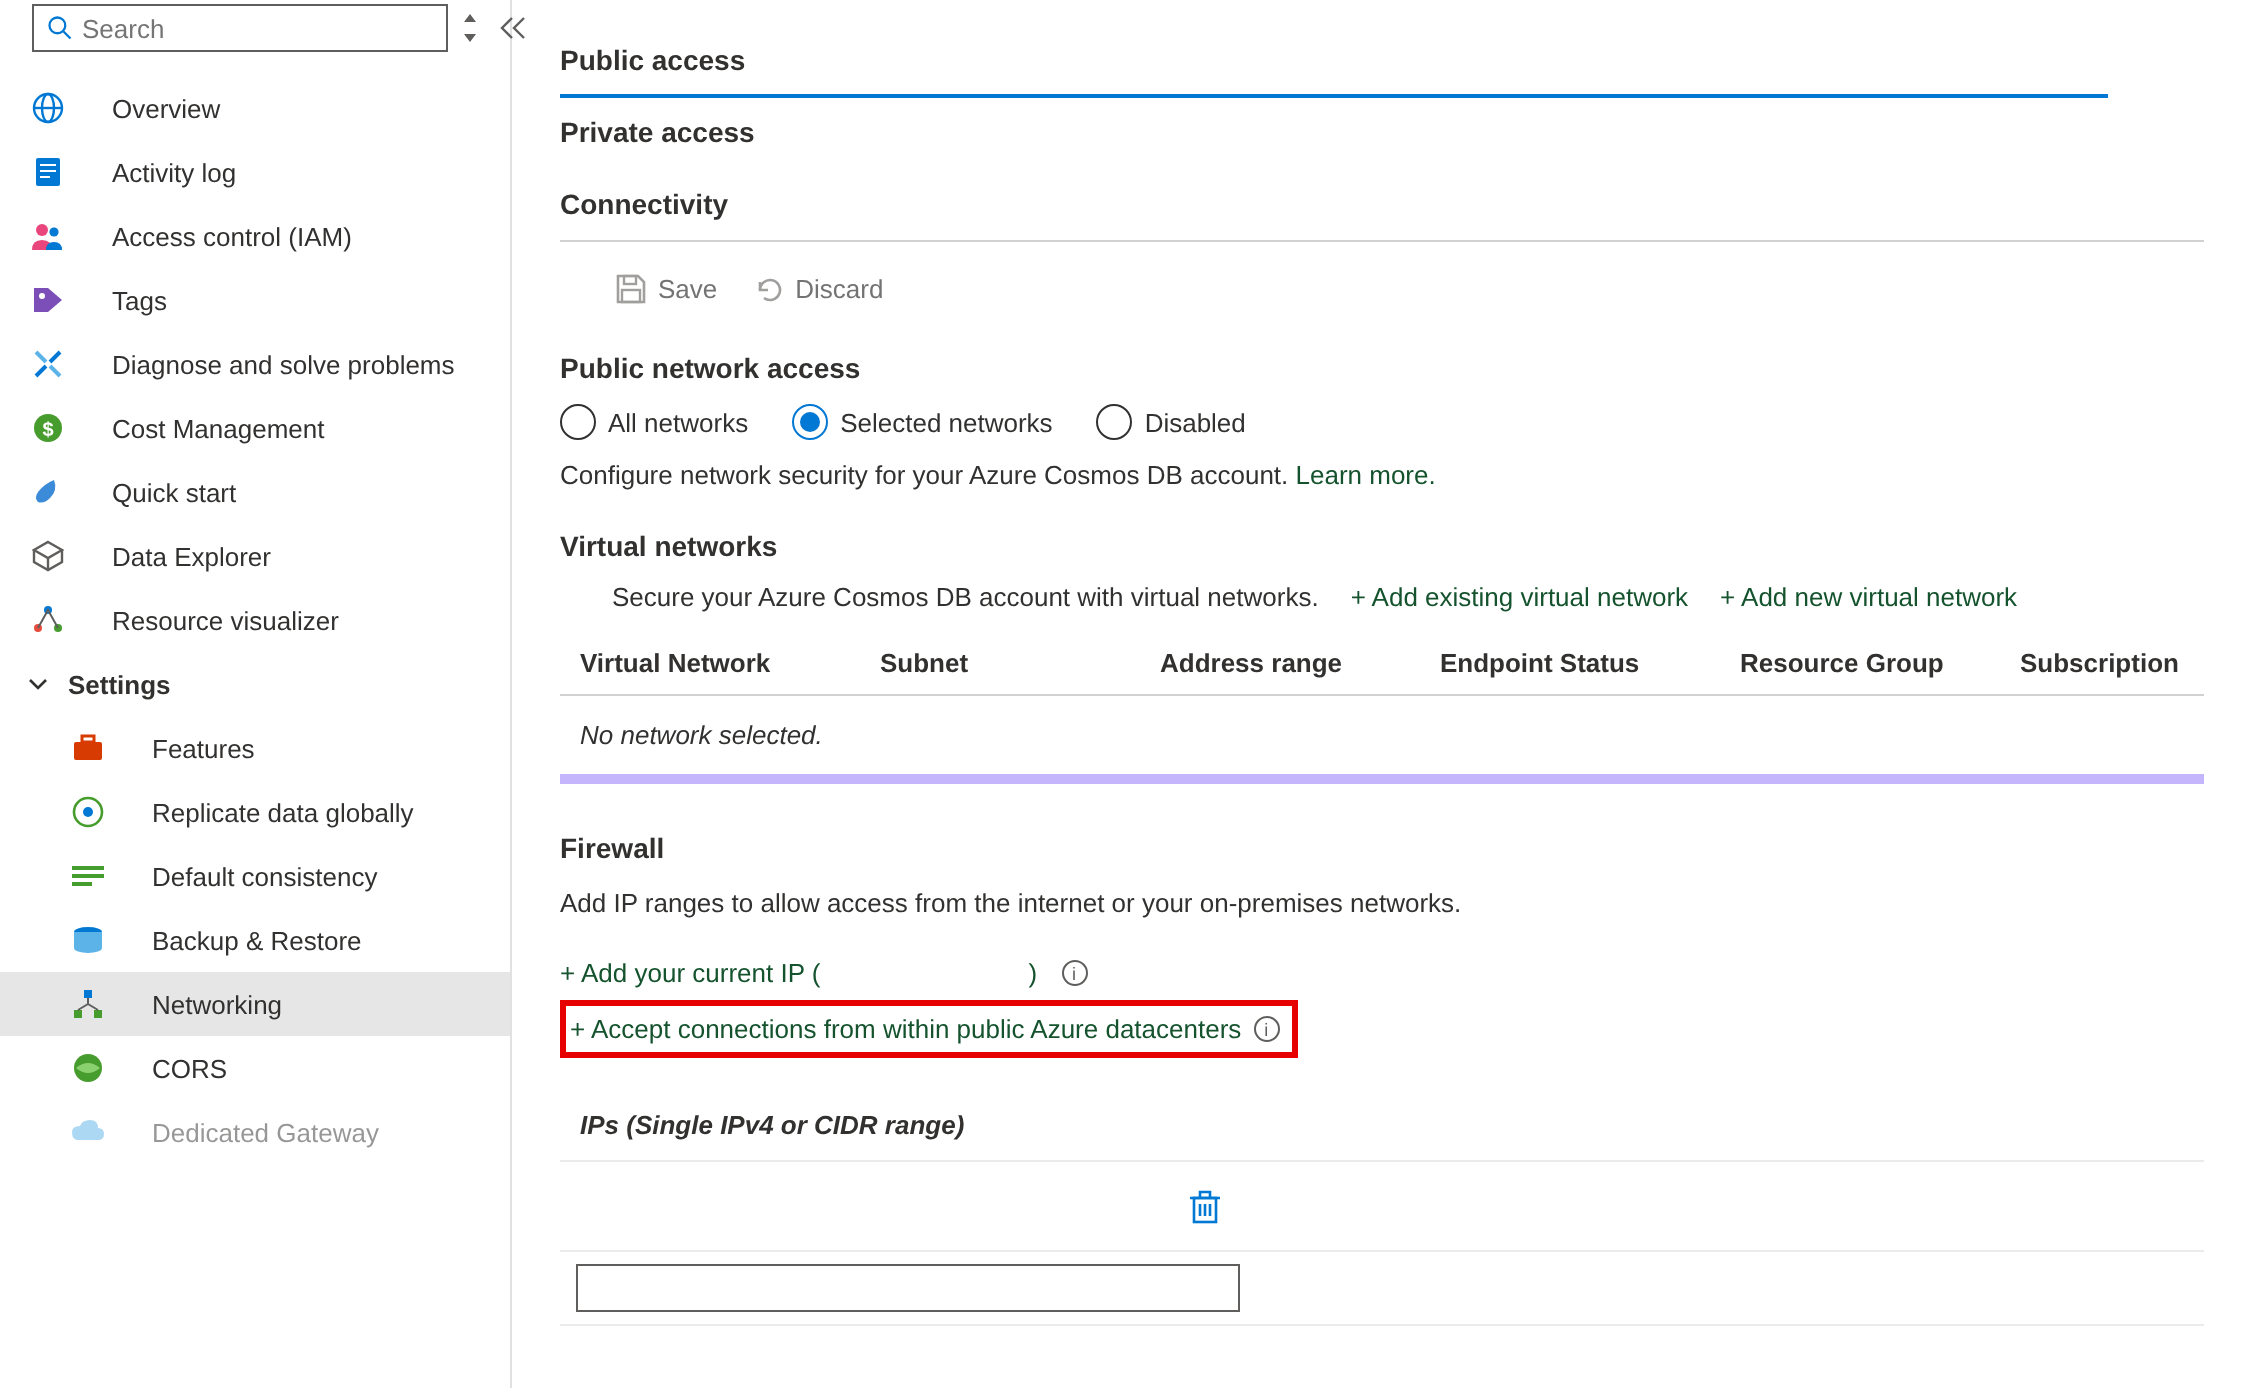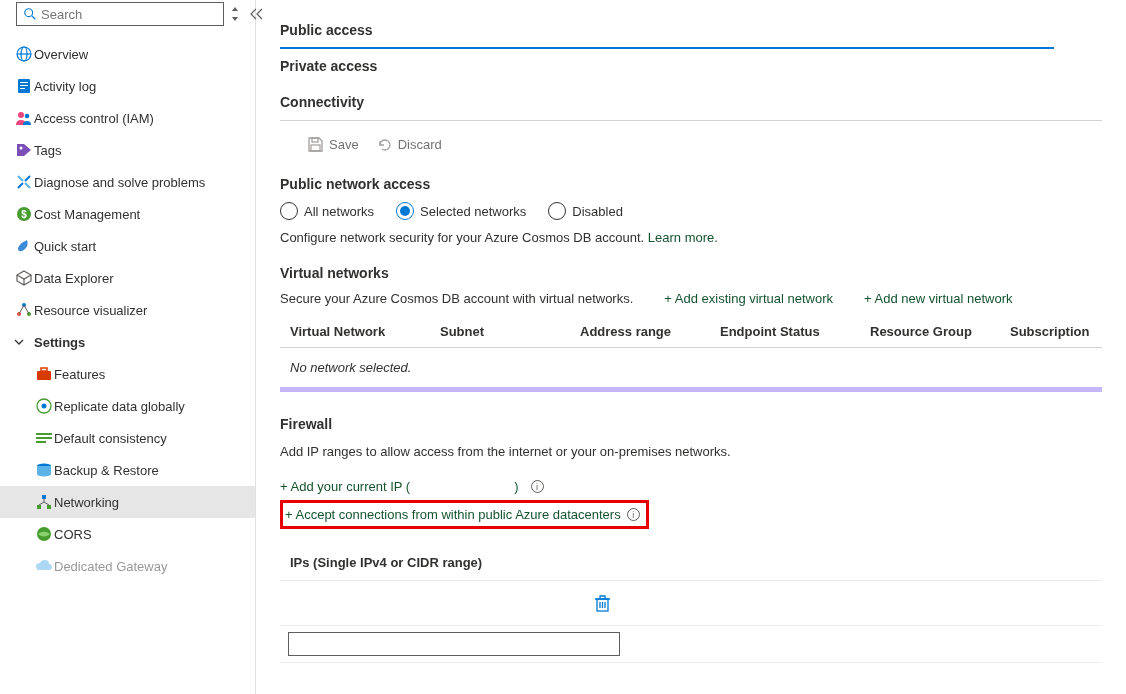--- a/index.html
+++ b/index.html
@@ -4,21 +4,21 @@
 <style>
   * { box-sizing: border-box; margin: 0; padding: 0; }
   body { font-family: "Segoe UI", Arial, sans-serif; font-size: 13px; color: #323130; background: #fff; width: 1126px; height: 694px; overflow: hidden; display: flex; }
   .sidebar { width: 256px; border-right: 1px solid #e1e1e1; display: flex; flex-direction: column; }
   .search-bar { display: flex; align-items: center; padding: 0 8px; margin: 2px 8px; }
   .search-input-wrap { flex: 1; border: 1px solid #605e5c; height: 24px; display: flex; align-items: center; padding: 0 6px; }
   .search-input-wrap svg { width: 14px; height: 14px; margin-right: 4px; }
   .search-input { border: none; outline: none; flex: 1; font-size: 13px; font-family: inherit; }
   .search-side { display: flex; align-items: center; margin-left: 6px; color: #605e5c; gap: 10px; }
   .nav { padding-top: 10px; overflow-y: auto; }
-  .nav-item { display: flex; align-items: center; height: 32px; padding-left: 16px; cursor: pointer; gap: 2px; }
+  .nav-item { display: flex; align-items: center; height: 32px; padding-left: 16px; cursor: pointer; gap: 24px; }
   .nav-item.sub { padding-left: 36px; }
   .nav-item.selected { background: #e6e6e6; }
   .nav-item .icon-slot { width: 16px; height: 16px; display: flex; align-items: center; justify-content: center; }
   .nav-item .label { font-size: 13px; }
   .nav-section { display: flex; align-items: center; height: 32px; padding-left: 12px; cursor: pointer; gap: 8px; font-weight: bold; }
   .nav-section .chev { width: 14px; height: 14px; }
   .main { flex: 1; padding: 12px 24px 0 24px; overflow-y: auto; }
   .tabs { display: flex; border-bottom: 1px solid #d1d1d1; margin-bottom: 16px; flex-direction: column; }
   .tab { padding: 10px 14px 10px 0; margin-right: 24px; font-size: 14px; cursor: pointer; position: relative; }
   .tab.active { color: #323130; font-weight: 600; }
@@ -27,38 +27,38 @@
   .toolbar { display: flex; gap: 18px; padding: 0 0 6px 28px; align-items: center; margin-bottom: 18px; }
   .tool-btn { display: flex; align-items: center; gap: 6px; color: #737373; cursor: pointer; }
   .section-title { font-weight: 600; margin-bottom: 10px; font-size: 14px; }
   .radio-row { display: flex; gap: 22px; align-items: center; margin-bottom: 10px; }
   .radio-opt { display: flex; align-items: center; gap: 6px; cursor: pointer; }
   .radio-circle { width: 18px; height: 18px; border-radius: 50%; border: 1px solid #323130; display: flex; align-items: center; justify-content: center; }
   .radio-opt.selected .radio-circle { border-color: #0078d4; }
   .radio-opt.selected .radio-circle::after { content: ""; width: 10px; height: 10px; border-radius: 50%; background: #0078d4; }
   .desc { margin-bottom: 20px; }
   .link { color: #14532d; cursor: pointer; }
-  .vnet-header { display: flex; align-items: center; gap: 31px; margin-bottom: 8px; }
+  .vnet-header { display: flex; align-items: center; gap: 16px; margin-bottom: 8px; margin-left: 26px; }
   .vnet-desc { font-size: 13px; }
   .table { width: 100%; }
   .th-row { display: flex; border-bottom: 1px solid #d1d1d1; padding: 10px 0 8px 0; font-weight: 600; font-size: 13px; }
   .th-row > div, .td-row > div { padding-left: 10px; }
   .td-row { display: flex; border-bottom: 5px solid #c4b5fd; padding: 12px 0; font-size: 13px; font-style: italic; }
   .col-vn { flex: 0 0 150px; }
   .col-sn { flex: 0 0 140px; }
   .col-ar { flex: 0 0 140px; }
   .col-es { flex: 0 0 150px; }
   .col-rg { flex: 0 0 140px; }
   .col-sub { flex: 1; }
   .firewall { margin-top: 24px; }
   .fw-desc { margin: 12px 0 20px 0; }
   .add-ip-row { display: flex; align-items: center; gap: 6px; margin-bottom: 6px; }
   .red-box { border: 3px solid #e60000; display: inline-flex; align-items: center; padding: 4px 6px 4px 2px; margin-bottom: 12px; }
   .info-circle { width: 13px; height: 13px; border-radius: 50%; border: 1px solid #605e5c; display: inline-flex; align-items: center; justify-content: center; font-size: 9px; color: #605e5c; margin-left: 6px; }
-  .ips-header { font-weight: 600; padding: 8px 0 10px 10px; margin-top: 6px; }
+  .ips-header { font-weight: 600; padding: 8px 0 10px 10px; margin-top: 6px; font-style: italic; }
   .ip-row { display: flex; align-items: center; gap: 16px; padding: 6px 0 6px 8px; border-top: 1px solid #edebe9; border-bottom: 1px solid #edebe9; }
   .ip-input { width: 332px; height: 24px; border: 1px solid #605e5c; padding: 0 6px; font-family: inherit; }
   .ip-row + .ip-row { border-top: none; }
   .trash-cell { width: 332px; height: 32px; display: flex; align-items: center; justify-content: flex-end; padding-right: 10px; }
   svg { flex-shrink: 0; }
 </style>
 </head>
 <body>
 
 <div class="sidebar">

